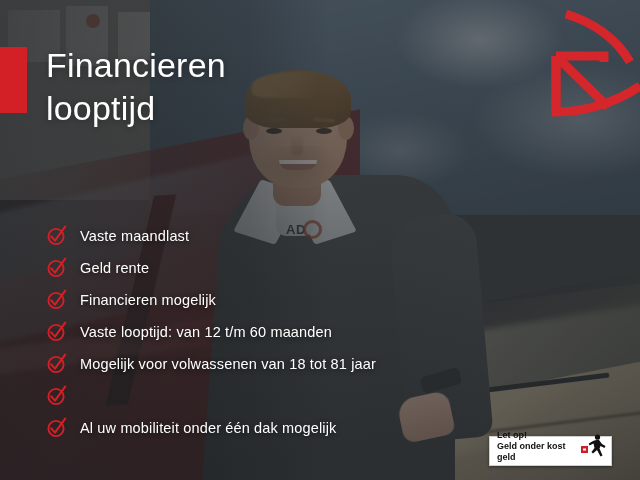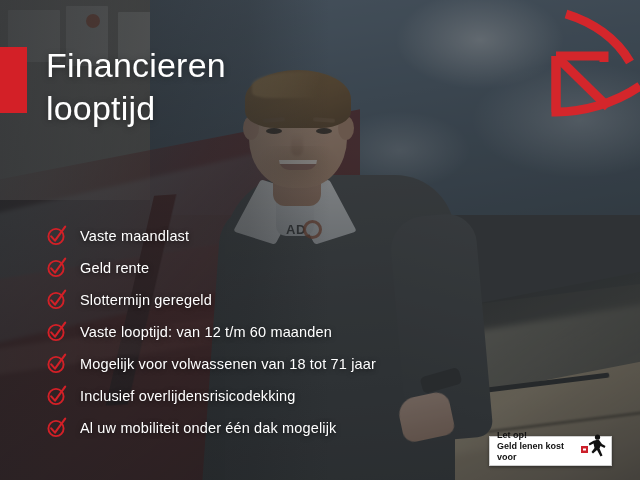--- a/index.html
+++ b/index.html
@@ -322,56 +322,55 @@
           <circle cx="10" cy="11.5" r="7.6" fill="none" stroke="#d32027" stroke-width="1.9"></circle>
           <path d="M5.2 11.4 L9 15.6 L19.2 1.6" fill="none" stroke="#d32027" stroke-width="2.1" stroke-linecap="round" stroke-linejoin="round"></path>
         </svg>
         <span class="feature-label">Geld rente</span>
       </li>
       <li class="feature">
         <svg class="check" viewBox="0 0 22 22">
           <circle cx="10" cy="11.5" r="7.6" fill="none" stroke="#d32027" stroke-width="1.9"></circle>
           <path d="M5.2 11.4 L9 15.6 L19.2 1.6" fill="none" stroke="#d32027" stroke-width="2.1" stroke-linecap="round" stroke-linejoin="round"></path>
         </svg>
-        <span class="feature-label">Slottermijn geregeld</span>
+        <span class="feature-label">Financieren mogelijk</span>
       </li>
       <li class="feature">
         <svg class="check" viewBox="0 0 22 22">
           <circle cx="10" cy="11.5" r="7.6" fill="none" stroke="#d32027" stroke-width="1.9"></circle>
           <path d="M5.2 11.4 L9 15.6 L19.2 1.6" fill="none" stroke="#d32027" stroke-width="2.1" stroke-linecap="round" stroke-linejoin="round"></path>
         </svg>
         <span class="feature-label">Vaste looptijd: van 12 t/m 60 maanden</span>
       </li>
       <li class="feature">
         <svg class="check" viewBox="0 0 22 22">
           <circle cx="10" cy="11.5" r="7.6" fill="none" stroke="#d32027" stroke-width="1.9"></circle>
           <path d="M5.2 11.4 L9 15.6 L19.2 1.6" fill="none" stroke="#d32027" stroke-width="2.1" stroke-linecap="round" stroke-linejoin="round"></path>
         </svg>
-        <span class="feature-label">Mogelijk voor volwassenen van 18 tot 71 jaar</span>
-      </li>
-      <li class="feature">
-        <svg class="check" viewBox="0 0 22 22">
-          <circle cx="10" cy="11.5" r="7.6" fill="none" stroke="#d32027" stroke-width="1.9"></circle>
-          <path d="M5.2 11.4 L9 15.6 L19.2 1.6" fill="none" stroke="#d32027" stroke-width="2.1" stroke-linecap="round" stroke-linejoin="round"></path>
-        </svg>
-        <span class="feature-label">Inclusief overlijdensrisicodekking</span>
+        <span class="feature-label">Mogelijk voor volwassenen van 18 tot 81 jaar</span>
+      </li>
+      <li class="feature">
+        <svg class="check" viewBox="0 0 22 22">
+          <circle cx="10" cy="11.5" r="7.6" fill="none" stroke="#d32027" stroke-width="1.9"></circle>
+          <path d="M5.2 11.4 L9 15.6 L19.2 1.6" fill="none" stroke="#d32027" stroke-width="2.1" stroke-linecap="round" stroke-linejoin="round"></path>
+        </svg>
       </li>
       <li class="feature">
         <svg class="check" viewBox="0 0 22 22">
           <circle cx="10" cy="11.5" r="7.6" fill="none" stroke="#d32027" stroke-width="1.9"></circle>
           <path d="M5.2 11.4 L9 15.6 L19.2 1.6" fill="none" stroke="#d32027" stroke-width="2.1" stroke-linecap="round" stroke-linejoin="round"></path>
         </svg>
         <span class="feature-label">Al uw mobiliteit onder één dak mogelijk</span>
       </li>
     </ul>
 
   <div class="afm-badge">
     <div class="afm-text">
       <div>Let op!</div>
-      <div>Geld lenen kost voor</div>
+      <div>Geld onder kost geld</div>
     </div>
     <svg class="afm-figure" viewBox="0 0 26 24">
       <rect x="0" y="12" width="7" height="7" fill="#cc1f2a"></rect>
       <rect x="2" y="14.5" width="3" height="2" fill="#ffffff"></rect>
       <circle cx="16.5" cy="3.2" r="2.6" fill="#111"></circle>
       <path d="M15.5 6 L18 6 L21 10 L24.5 12 L23.5 14 L19.5 12 L18.5 14.5 L21.5 21.5 L19.5 22.5 L16 16 L12 19.5 L10.5 18 L13.5 14 L12.5 9.5 L8.5 11.5 L7.8 9.6 L12.5 6.8 Z" fill="#111"></path>
     </svg>
   </div>
 
 </div>

